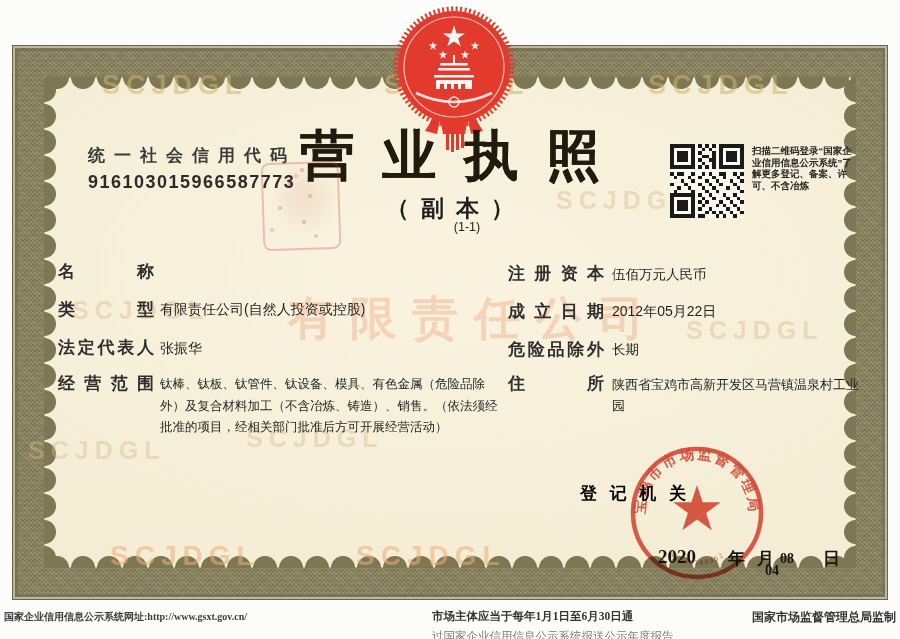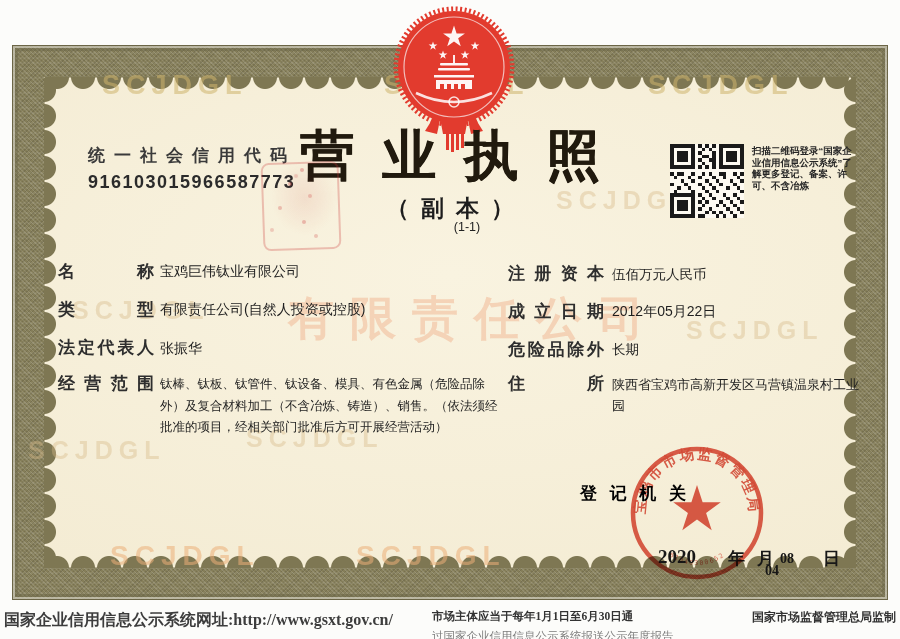--- a/index.html
+++ b/index.html
@@ -82,21 +82,21 @@
 
   
   .reg-label{left:580px;top:482px;width:106px;font-size:17px;font-weight:bold;color:#000000;
     display:inline-block;text-align:justify;text-align-last:justify;}
   .date-row{left:658px;top:546px;width:200px;height:26px;color:#171717;}
   .date-row .u{position:absolute;font-size:17px;font-weight:bold;}
   .date-row .n{position:absolute;font-family:Liberation Serif, serif;font-weight:bold;}
   .seal{left:612px;top:428px;mix-blend-mode:multiply;opacity:.92;}
 
   
-  .footer-left{left:4px;top:610px;font-size:16px;color:#3d3d3d;font-family:"Liberation Serif",serif;font-weight:600;}
+  .footer-left{left:4px;top:610px;font-size:10px;color:#3d3d3d;font-family:"Liberation Serif",serif;font-weight:600;}
   .footer-mid1{left:432px;top:609px;font-size:11.5px;color:#333;font-family:"Liberation Serif",serif;font-weight:700;text-align:right;}
   .footer-mid2{left:432px;top:629px;font-size:11.5px;color:rgba(80,80,80,.75);font-family:"Liberation Serif",serif;}
   .footer-right{left:752px;top:609px;font-size:12px;color:#333;font-family:"Liberation Serif",serif;font-weight:700;}
 </style>
 </head>
 <body>
 
 <div class="abs" style="left:0;top:0;width:900px;height:639px;">
 
   <div class="band"></div>
@@ -183,21 +183,20 @@
         M8 16h1v1h-1z M10 16h1v1h-1z M14 16h1v1h-1z M17 16h1v1h-1z M20 16h1v1h-1z
         M9 17h1v1h-1z M13 17h1v1h-1z M15 17h1v1h-1z M18 17h1v1h-1z
         M8 18h1v1h-1z M11 18h1v1h-1z M16 18h1v1h-1z M19 18h1v1h-1z
         M10 19h1v1h-1z M12 19h1v1h-1z M14 19h1v1h-1z M17 19h1v1h-1z M20 19h1v1h-1z
         M8 20h2v1h-2z M13 20h1v1h-1z M15 20h1v1h-1z M18 20h1v1h-1z"></path>
     </g>
   </svg>
   <div class="abs qr-caption">扫描二维码登录“国家企业信用信息公示系统”了解更多登记、备案、许可、不含冶炼</div>
 
   <span class="abs flabel flabel-l" style="top:260px;">名称</span>
-  <span class="abs fvalue" style="left:160px;top:263px;font-size:14px;">宝鸡巨伟钛业有限公司</span>
 
   <span class="abs flabel flabel-l" style="top:298px;">类型</span>
   <span class="abs fvalue" style="left:160px;top:301px;font-size:14px;">有限责任公司(自然人投资或控股)</span>
 
   <span class="abs flabel flabel-l" style="top:336px;">法定代表人</span>
   <span class="abs fvalue" style="left:160px;top:340px;font-size:14px;">张振华</span>
 
   <span class="abs flabel flabel-l" style="top:372px;">经营范围</span>
   <span class="abs fvalue" style="left:160px;top:374px;width:340px;font-size:12.5px;line-height:21.5px;">钛棒、钛板、钛管件、钛设备、模具、有色金属（危险品除外）及复合材料加工（不含冶炼、铸造）、销售。（依法须经批准的项目，经相关部门批准后方可开展经营活动）</span>
 

